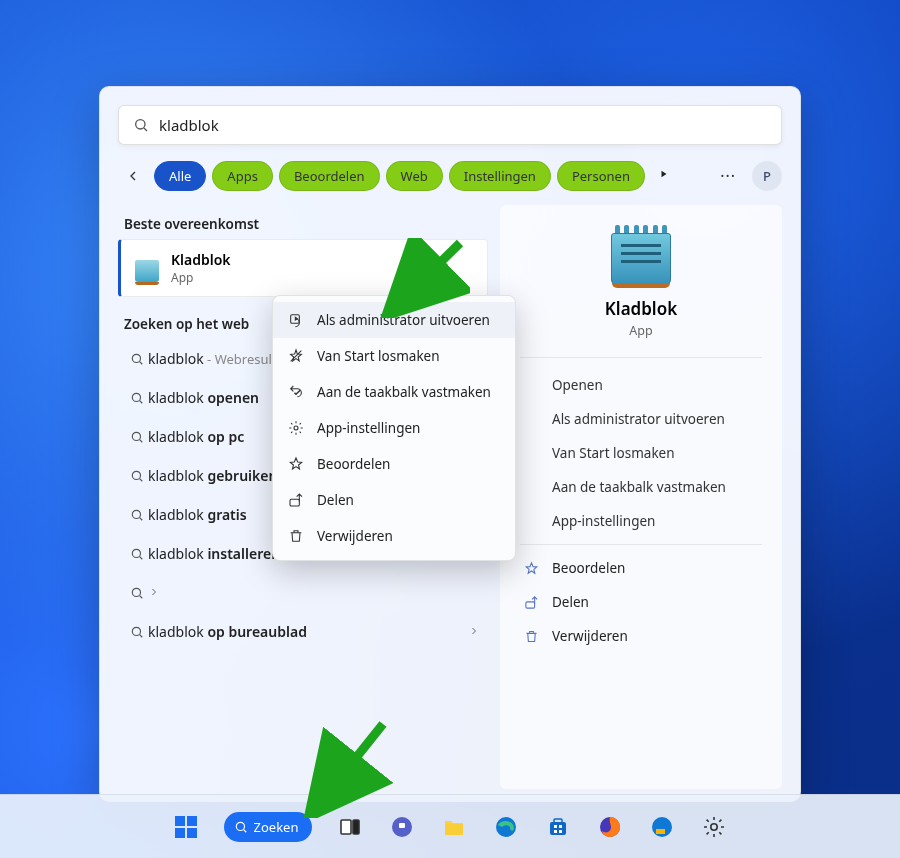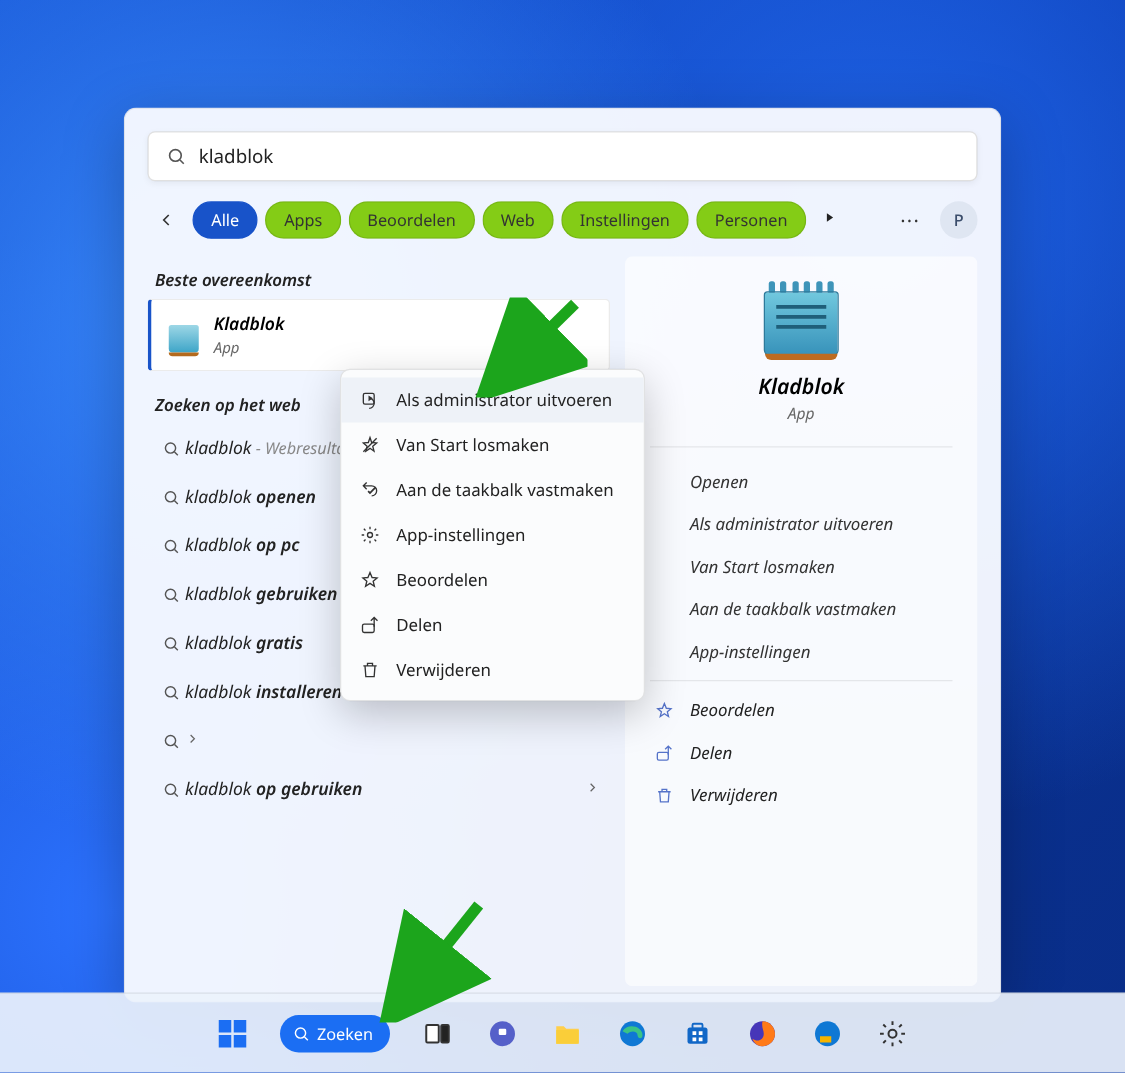--- a/index.html
+++ b/index.html
@@ -68,21 +68,21 @@
     width: 26px; height: 26px; display: flex; align-items: center; justify-content: center;
   }
   .filter-right { margin-left: auto; display: flex; align-items: center; gap: 10px; }
   .ellipsis { font-size: 16px; color: #333; letter-spacing: 1px; padding: 0 6px; cursor: pointer;}
   .avatar {
     width: 30px; height: 30px; border-radius: 50%;
     background: #dfe6f2; color: #3b4d6b;
     display: flex; align-items: center; justify-content: center;
     font-size: 13px; font-weight: 500;
   }
-  .content { display: flex; flex: 1; margin-top: 14px; overflow: hidden; font-style: italic; }
+  .content { display: flex; flex: 1; margin-top: 14px; overflow: hidden; }
   .left-col { flex: 0 0 382px; position: relative; padding-right: 12px;}
   .right-col { flex: 1; background: rgba(255,255,255,0.6); border-radius: 6px; padding: 20px 20px 12px; }
   .section-title { font-size: 13.5px; font-weight: 600; color: #222; margin: 10px 0 6px 6px; }
   .best-match {
     background: #fff; border: 1px solid rgba(0,0,0,0.08);
     border-left: 3px solid #1853c9;
     border-radius: 4px;
     padding: 10px 12px;
     display: flex; align-items: center; gap: 10px;
   }
@@ -302,21 +302,21 @@
               </svg>
     </span>
           </div>
           <div class="web-item">
     <span class="icon">
       <svg width="14" height="14" viewBox="0 0 24 24" fill="none" stroke="#555" stroke-width="2">
                 <circle cx="11" cy="11" r="7"></circle>
                 <line x1="21" y1="21" x2="16.5" y2="16.5"></line>
               </svg>
     </span>
-    <span class="label">kladblok <b>op gebruiken</b></span>
+    <span class="label">kladblok <b>op bureaublad</b></span>
     <span class="chev">
       <svg width="12" height="12" viewBox="0 0 24 24" fill="none" stroke="#666" stroke-width="2">
                 <polyline points="9 6 15 12 9 18"></polyline>
               </svg>
     </span>
           </div>
         </div>
     </div>
 
     <div class="right-col">

